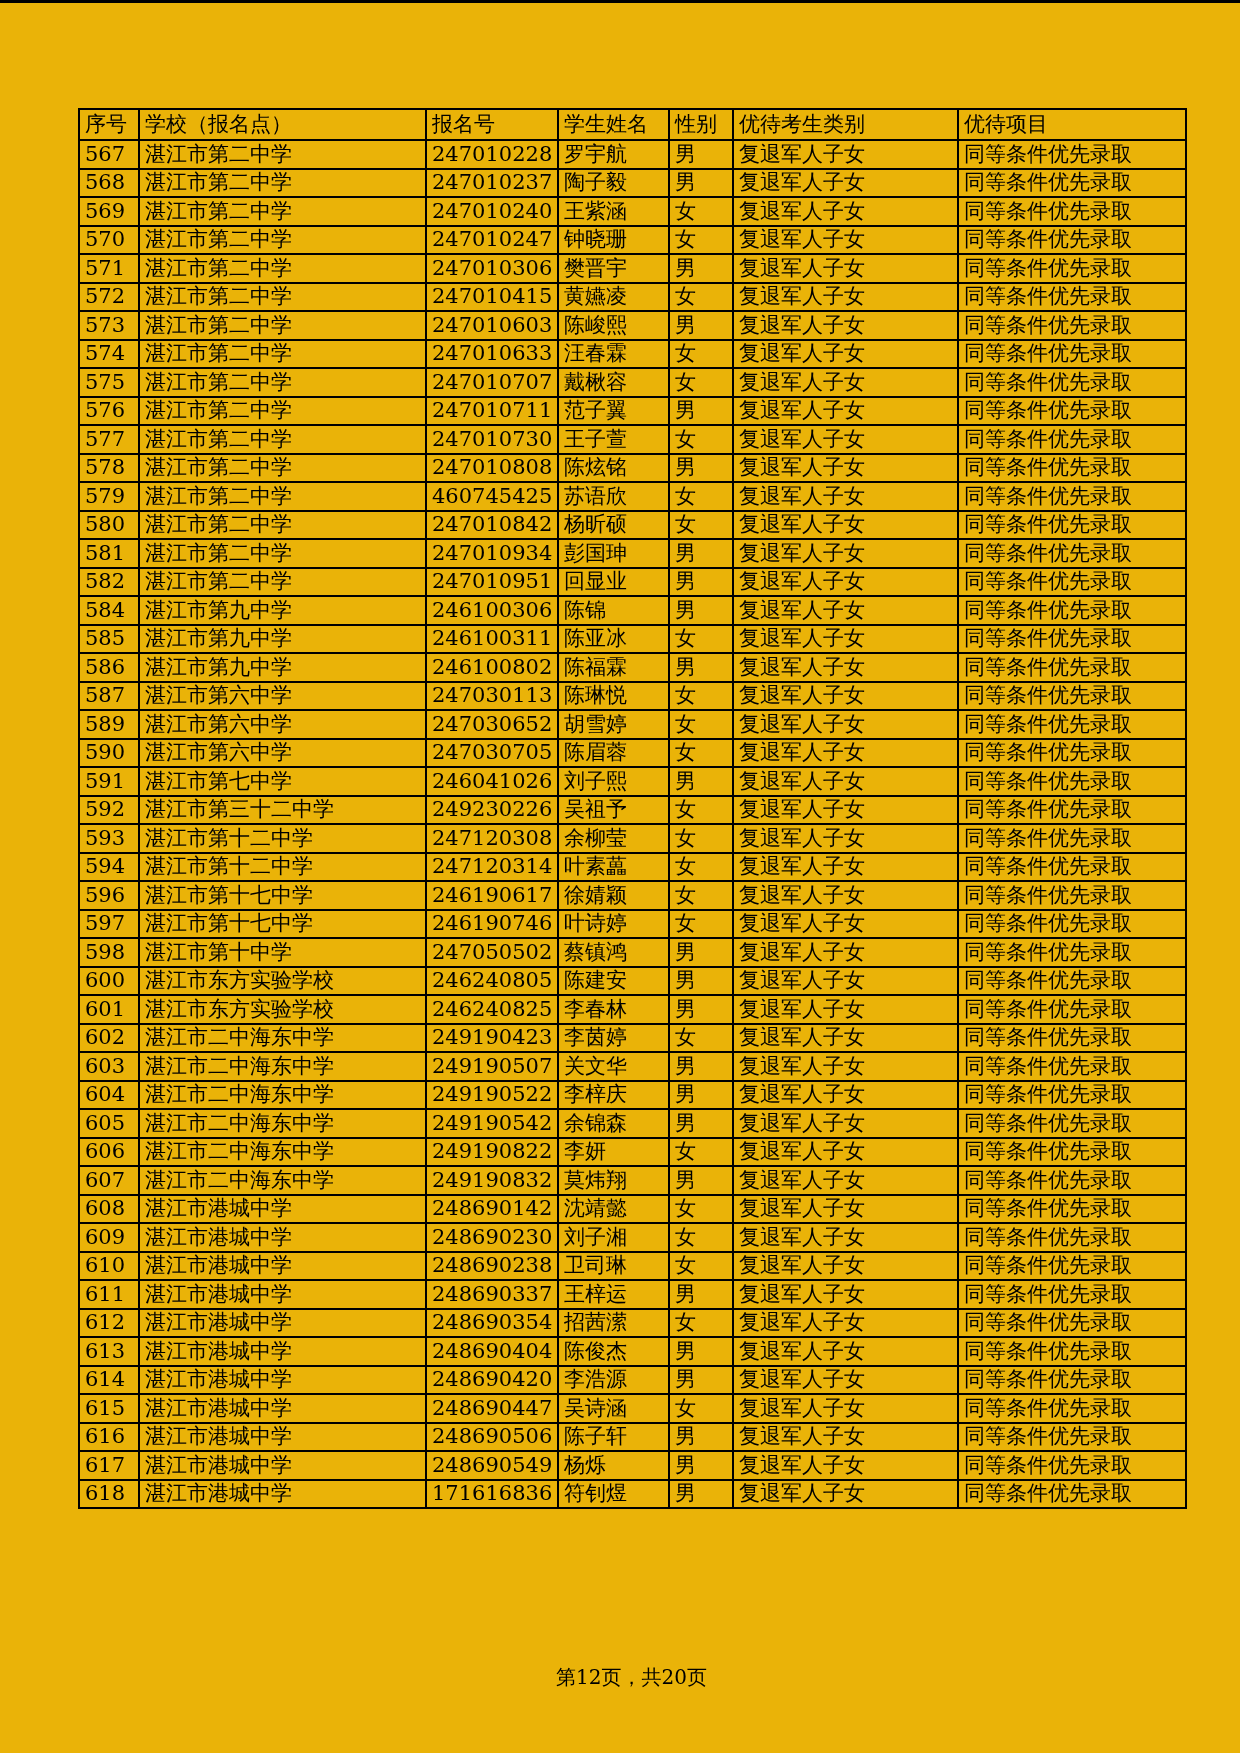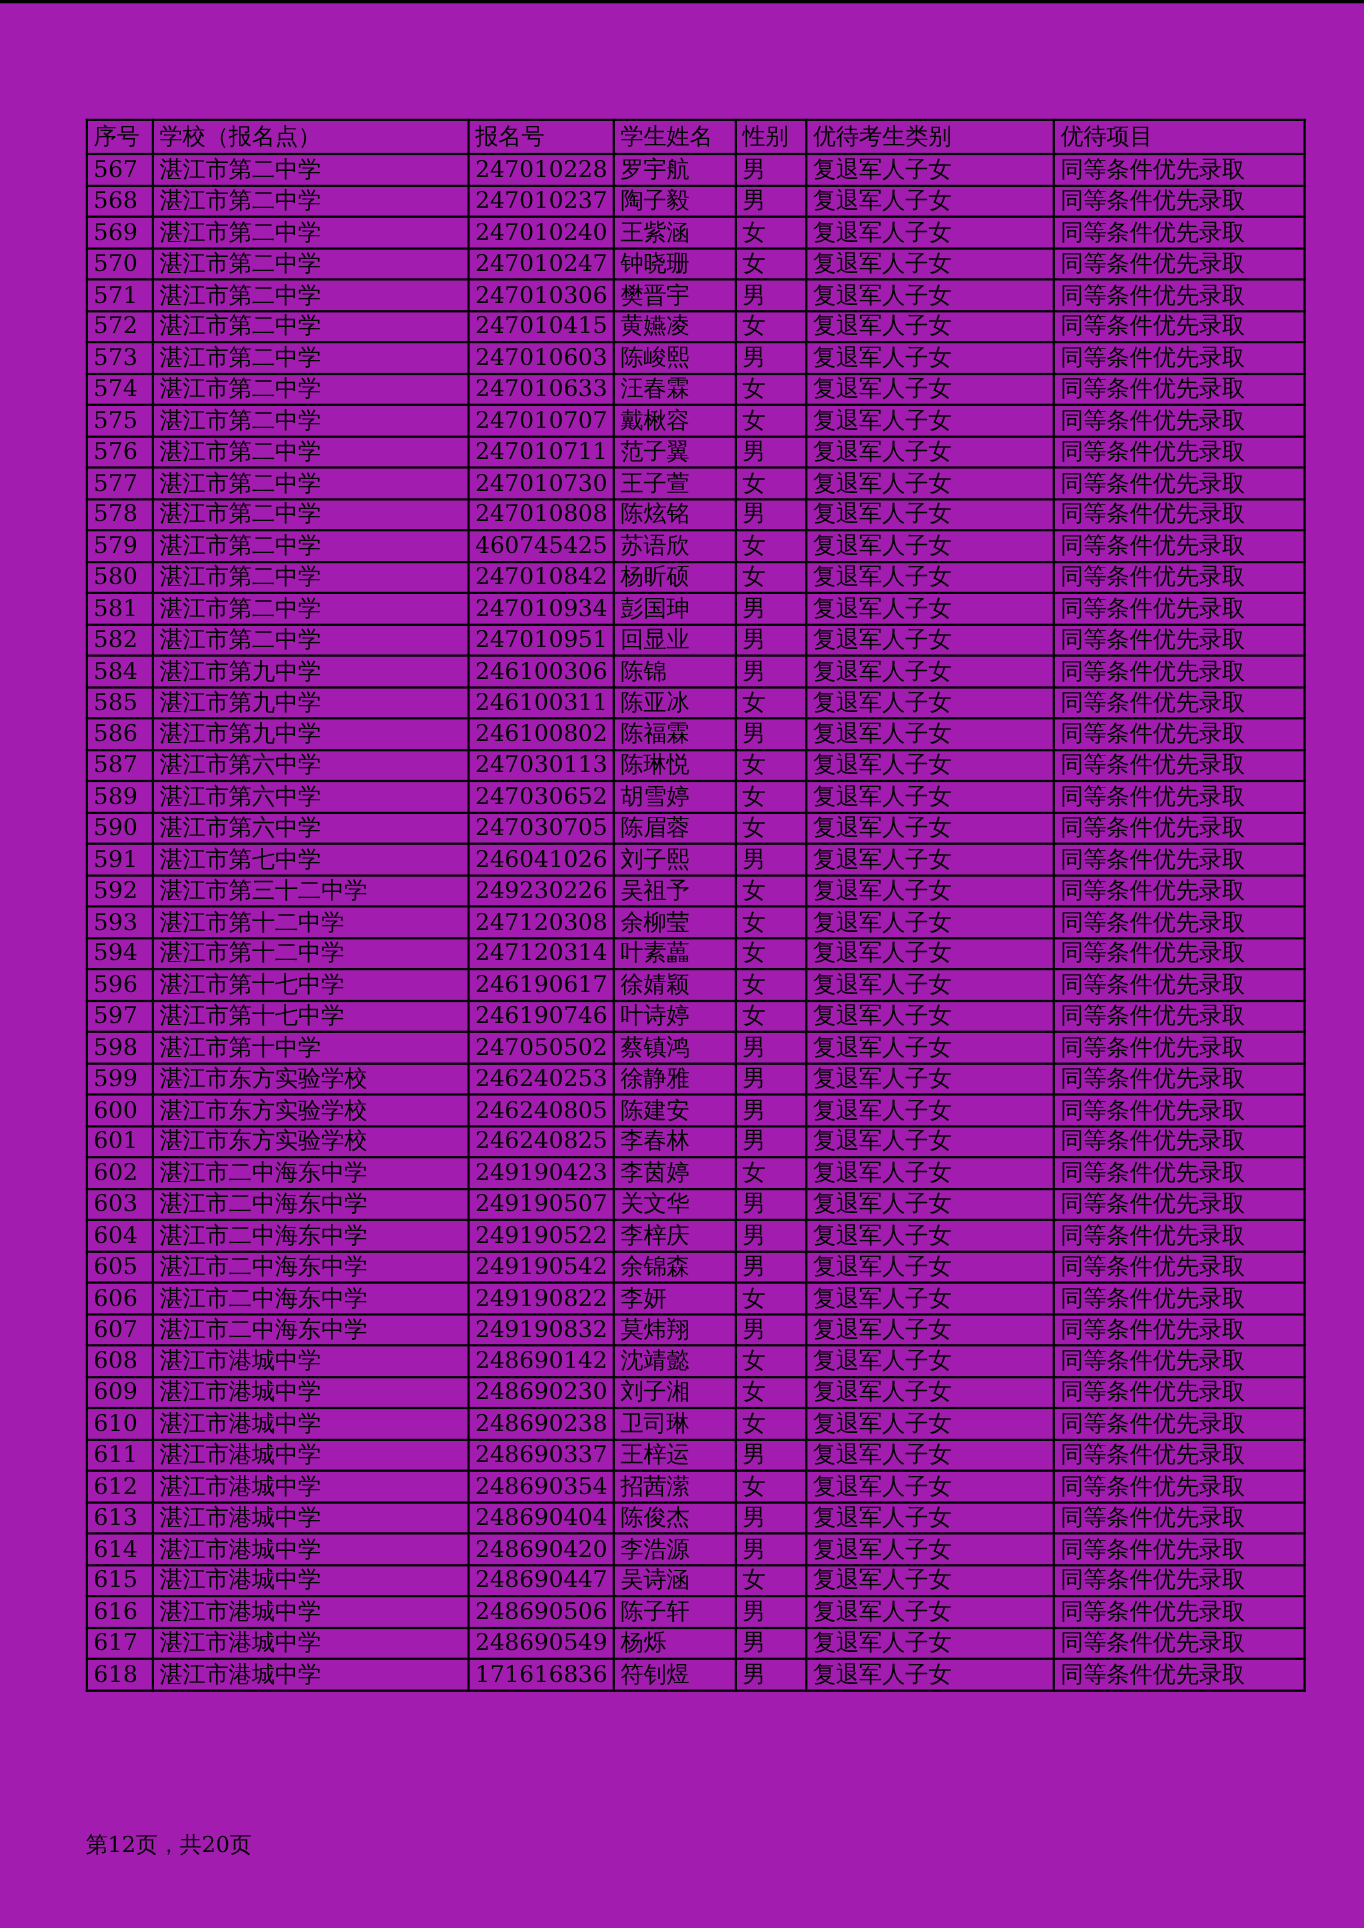--- a/index.html
+++ b/index.html
@@ -6,21 +6,21 @@
     margin: 0;
     padding: 0;
     background: #ffffff;
     font-family: "DejaVu Serif", "Liberation Serif", serif;
     color: #000000;
   }
   .page {
     position: relative;
     width: 1240px;
     height: 1753px;
-    background: #a21caf;
+    background: #eab308;
     overflow: hidden;
   }
   .top-rule {
     position: absolute;
     left: 0; top: 0;
     width: 1240px; height: 3px;
     background: #000000;
   }
   table.roster {
     position: absolute;
@@ -48,21 +48,21 @@
   .col-regno  { width: 132px; }
   .col-name   { width: 111px; }
   .col-gender { width: 64px; }
   .col-cat    { width: 225px; }
   .col-item   { width: 228px; }
   .footer {
     position: absolute;
     left: 78px;
     top: 1664px;
     width: 1107px;
-    text-align: left;
+    text-align: center;
     font-size: 20px;
     color: #000000;
   }
 </style>
 </head>
 <body>
 
 <div class="page">
   <div class="top-rule"></div>
 
@@ -343,29 +343,20 @@
         <tr>
           <td>598</td>
           <td>湛江市第十中学</td>
           <td>247050502</td>
           <td>蔡镇鸿</td>
           <td>男</td>
           <td>复退军人子女</td>
           <td>同等条件优先录取</td>
         </tr>
         <tr>
-          <td>599</td>
-          <td>湛江市东方实验学校</td>
-          <td>246240253</td>
-          <td>徐静雅</td>
-          <td>男</td>
-          <td>复退军人子女</td>
-          <td>同等条件优先录取</td>
-        </tr>
-        <tr>
           <td>600</td>
           <td>湛江市东方实验学校</td>
           <td>246240805</td>
           <td>陈建安</td>
           <td>男</td>
           <td>复退军人子女</td>
           <td>同等条件优先录取</td>
         </tr>
         <tr>
           <td>601</td>

